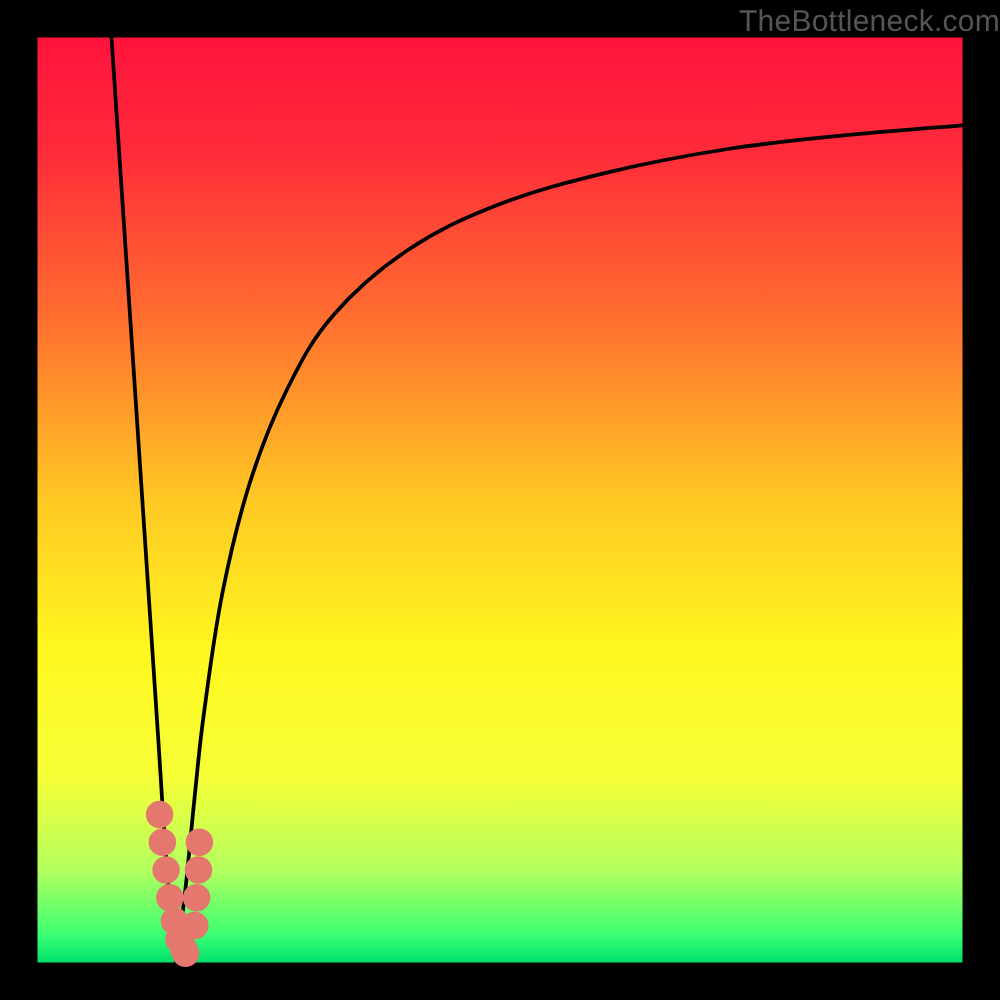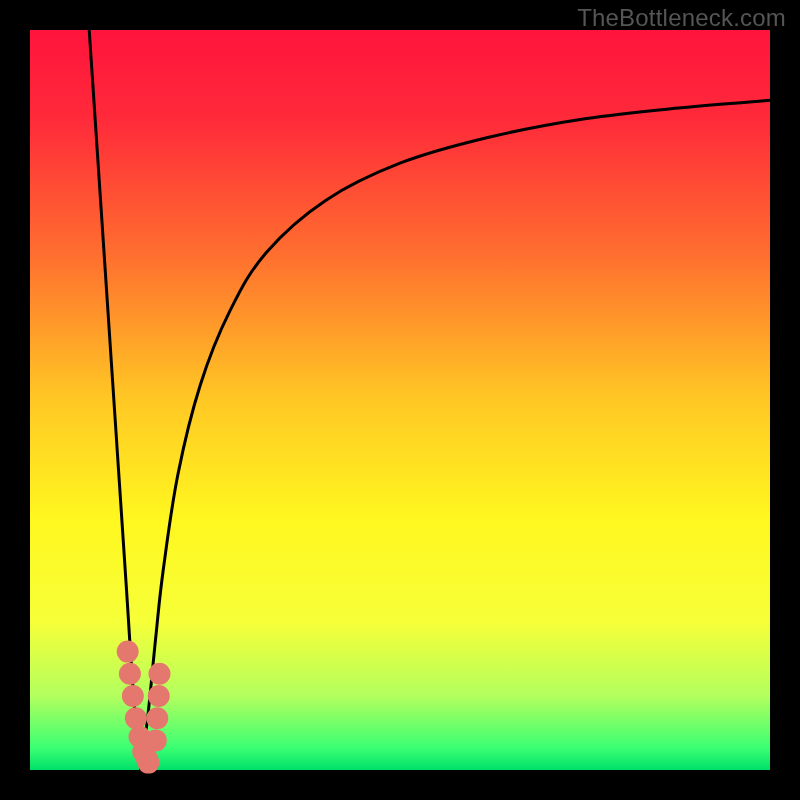--- a/index.html
+++ b/index.html
@@ -23,21 +23,21 @@
     position: absolute;
     top: 30px;
     left: 30px;
     width: 740px;
     height: 740px;
     
   }
   .watermark {
     position: absolute;
     top: 4px;
-    right: 14px;
+    right: 0;
     color: #555;
     font-size: 24px;
     font-weight: 500;
     letter-spacing: 0.2px;
   }
   svg.curves {
     position: absolute;
     top: 0;
     left: 0;
     width: 740px;

